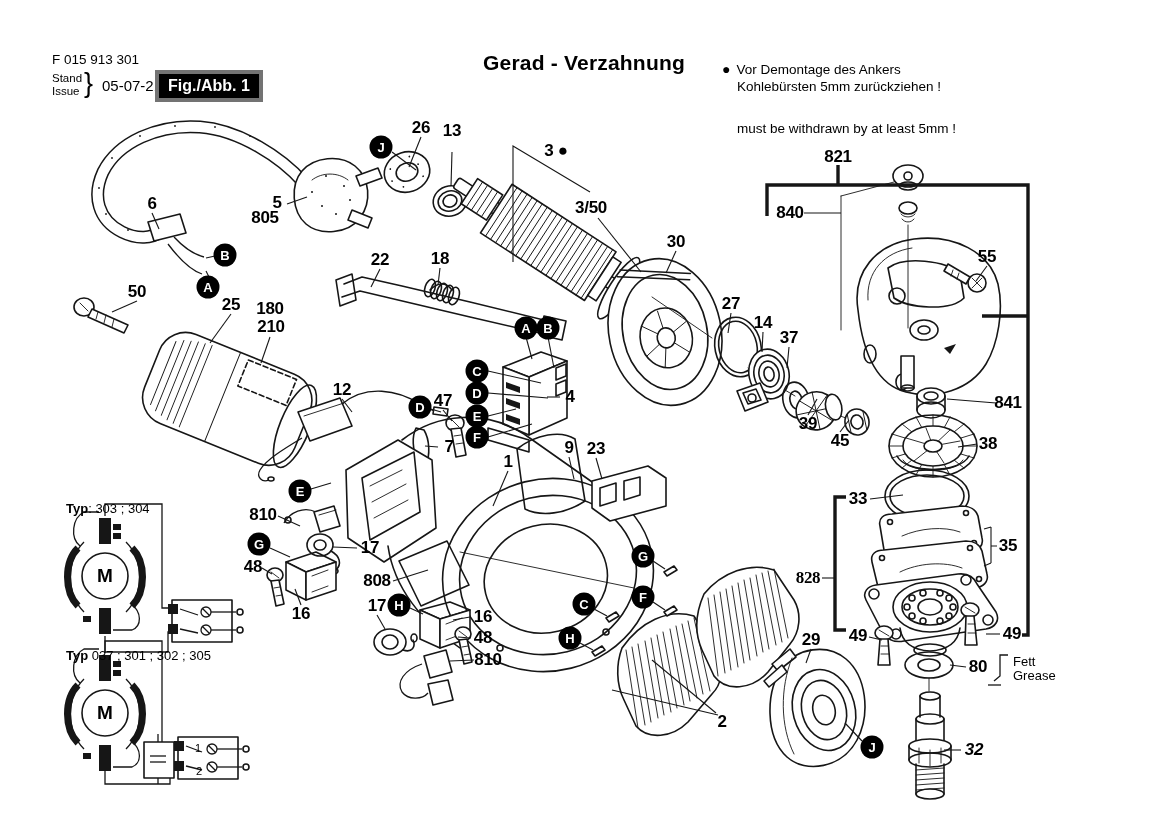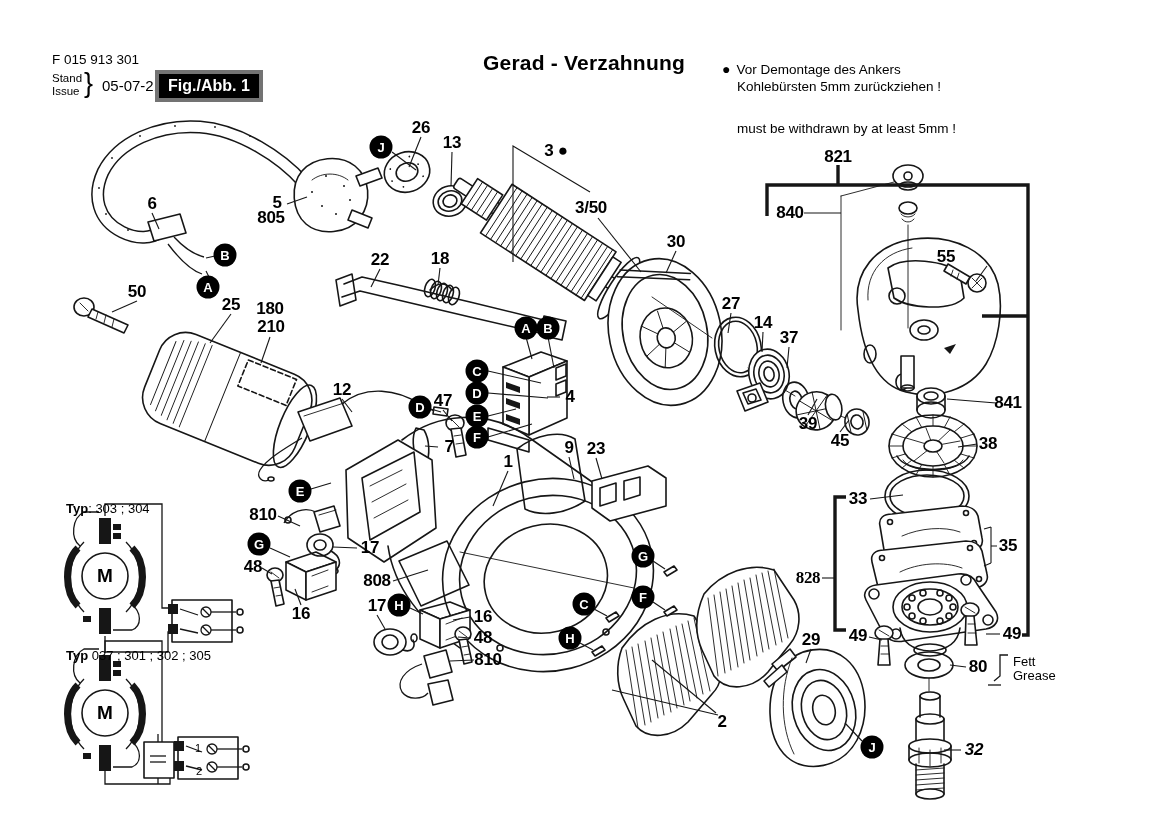--- a/index.html
+++ b/index.html
@@ -687,29 +687,29 @@
 <div class="m-label" style="left:105px;top:713px">M</div>
 <div class="term-label" style="left:198px;top:748px">1</div>
 <div class="term-label" style="left:199px;top:771px">2</div>
 
 <div class="abs grease" style="left:1013px;top:654px">Fett</div>
 <div class="abs grease" style="left:1013px;top:668px">Grease</div>
 
 
 <div id="labels-layer">
       <div class="part-label" style="left: 421px; top: 128px;">26</div>
-      <div class="part-label" style="left: 452px; top: 143px; text-align: right;">13</div>
+      <div class="part-label" style="left: 452px; top: 131px; text-align: right;">13</div>
       <div class="part-label" style="left: 556px; top: 151px;">3 ●</div>
       <div class="part-label" style="left: 591px; top: 208px;">3/50</div>
       <div class="part-label" style="left: 838px; top: 157px;">821</div>
       <div class="part-label" style="left: 790px; top: 213px;">840</div>
-      <div class="part-label" style="left: 946px; top: 257px; text-align: center;">55</div>
+      <div class="part-label" style="left: 987px; top: 257px; text-align: center;">55</div>
       <div class="part-label" style="left: 152px; top: 204px;">6</div>
       <div class="part-label" style="left: 277px; top: 203px;">5</div>
-      <div class="part-label" style="left: 271px; top: 218px;">805</div>
+      <div class="part-label" style="left: 265px; top: 218px;">805</div>
       <div class="part-label" style="left: 137px; top: 292px;">50</div>
       <div class="part-label" style="left: 231px; top: 305px;">25</div>
       <div class="part-label" style="left: 270px; top: 309px;">180</div>
       <div class="part-label" style="left: 271px; top: 327px;">210</div>
       <div class="part-label" style="left: 380px; top: 260px;">22</div>
       <div class="part-label" style="left: 440px; top: 259px;">18</div>
       <div class="part-label" style="left: 342px; top: 390px;">12</div>
       <div class="part-label" style="left: 443px; top: 401px;">47</div>
       <div class="part-label" style="left: 570px; top: 397px;">4</div>
       <div class="part-label" style="left: 449px; top: 447px;">7</div>

